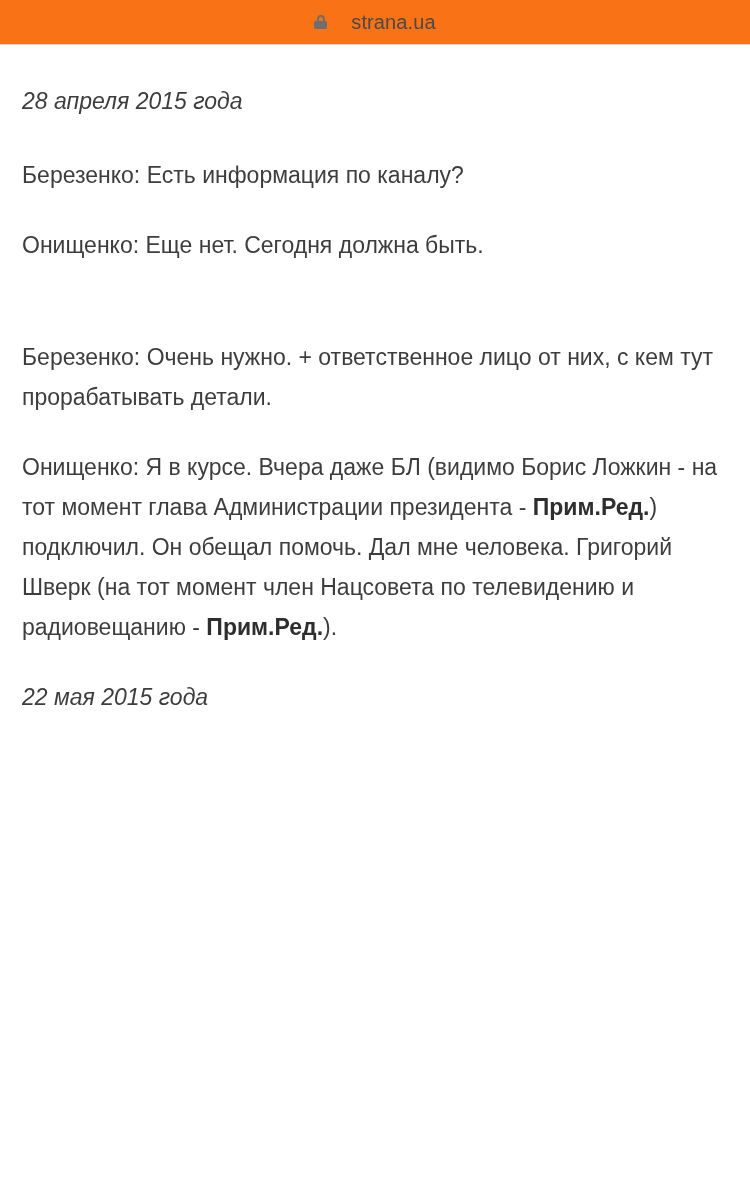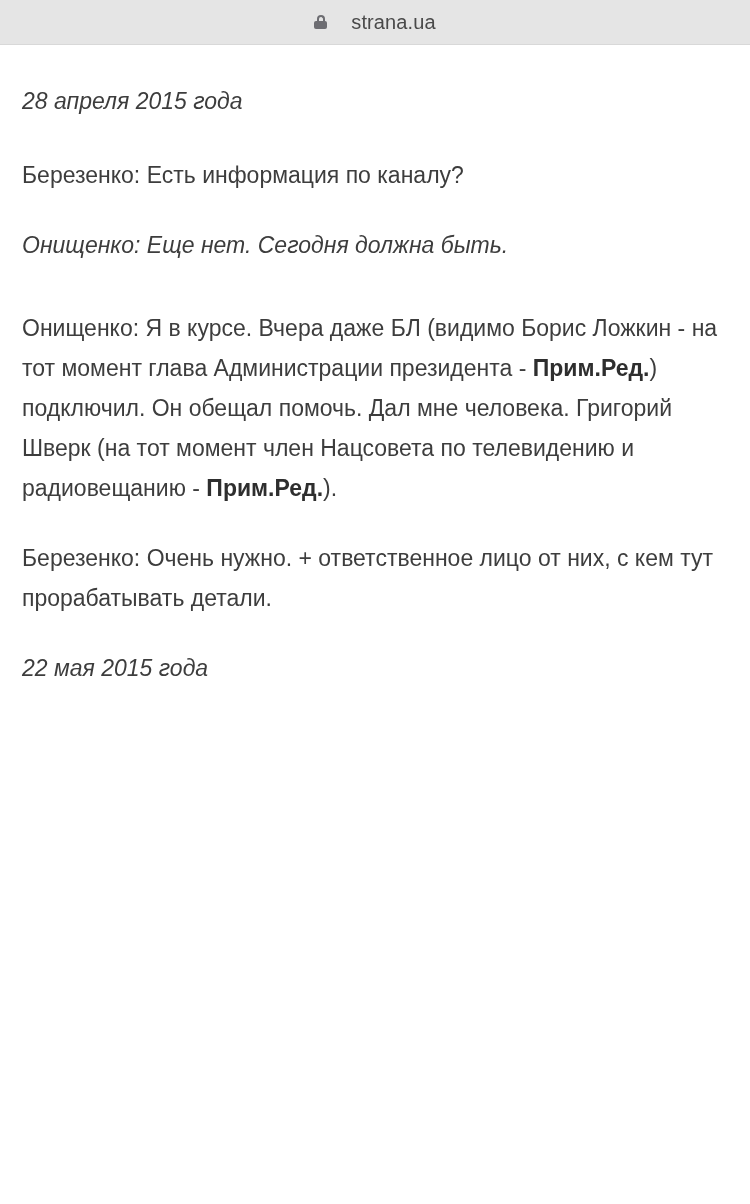--- a/index.html
+++ b/index.html
@@ -11,21 +11,21 @@
     width: 750px;
     height: 1204px;
     font-family: "Liberation Sans", sans-serif;
     color: #3a3a3a;
     overflow: hidden;
   }
 
   
   .urlbar {
     height: 44px;
-    background: #e5e5e5;
+    background: #f97316;
     border-bottom: 1px solid #d8d8d8;
     display: flex;
     align-items: center;
     justify-content: center;
     gap: 24px;
   }
   .urlbar .lock-icon {
     display: inline-block;
     width: 13px;
     height: 14px;
@@ -68,22 +68,21 @@
     color: #3d3d3d;
     margin: 0 0 30px 0;
     word-wrap: break-word;
   }
   .para.date {
     font-style: italic;
     font-weight: 400;
     margin-bottom: 34px;
   }
   .para.gap-after {
-    margin-bottom: 43px;
-    font-style: italic;
+    margin-bottom: 72px;
   }
   .para b {
     font-weight: 700;
     color: #2e2e2e;
   }
 </style>
 </head>
 <body>
 
 <div class="urlbar">
@@ -92,17 +91,17 @@
     <span class="body"></span>
   </span>
   <span class="host">strana.ua</span>
 </div>
 
 <div class="page">
   <div id="paragraphs">
       <div class="para date">28 апреля 2015 года</div>
       <div class="para">Березенко: Есть информация по каналу?</div>
       <div class="para gap-after">Онищенко: Еще нет. Сегодня должна быть.</div>
+      <div class="para">Березенко: Очень нужно. + ответственное лицо от них, с кем тут прорабатывать детали.</div>
       <div class="para"><span>Онищенко: Я в курсе. Вчера даже БЛ (видимо Борис Ложкин - на тот момент глава Администрации президента - </span><b>Прим.Ред.</b><span>) подключил. Он обещал помочь. Дал мне человека. Григорий Шверк (на тот момент член Нацсовета по телевидению и радиовещанию - </span><b>Прим.Ред.</b><span>).</span></div>
-      <div class="para">Березенко: Очень нужно. + ответственное лицо от них, с кем тут прорабатывать детали.</div>
       <div class="para date">22 мая 2015 года</div>
     </div>
 </div>
 
 </body></html>

